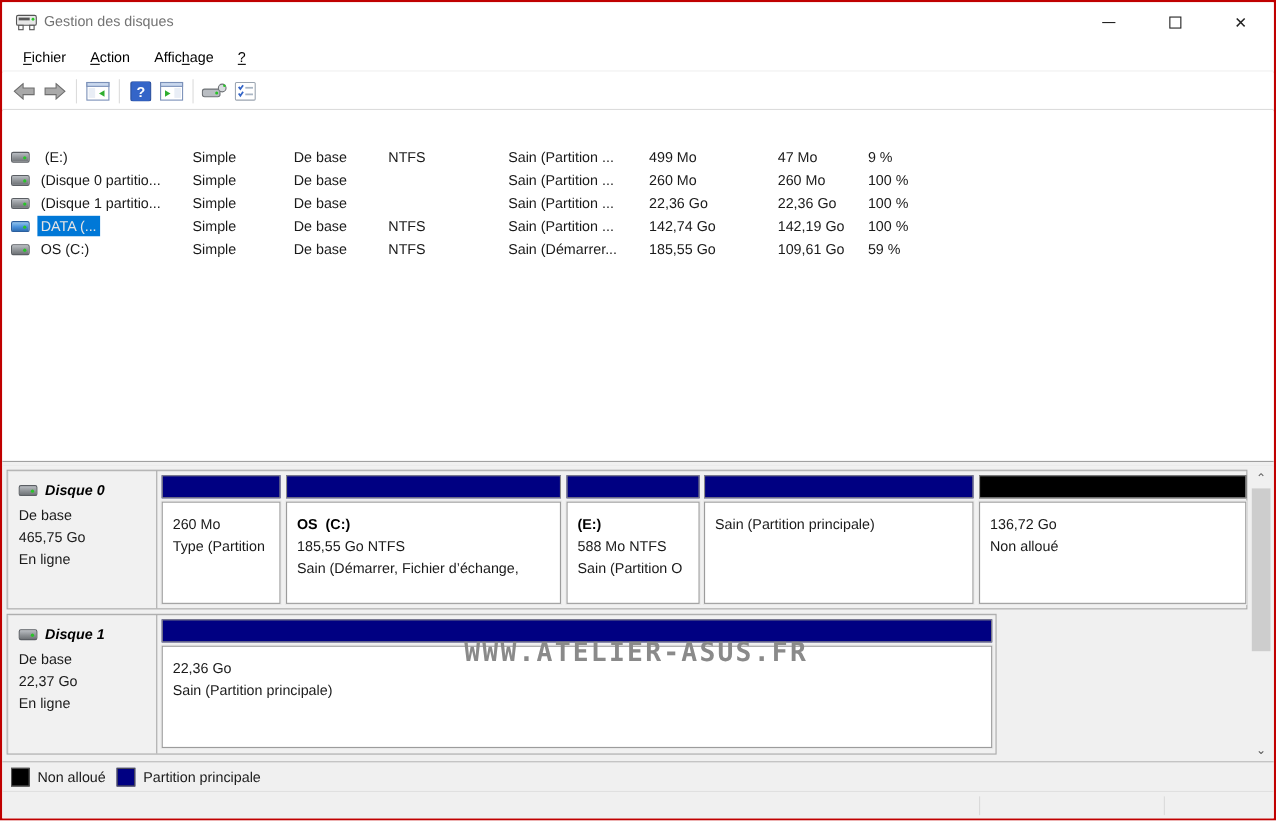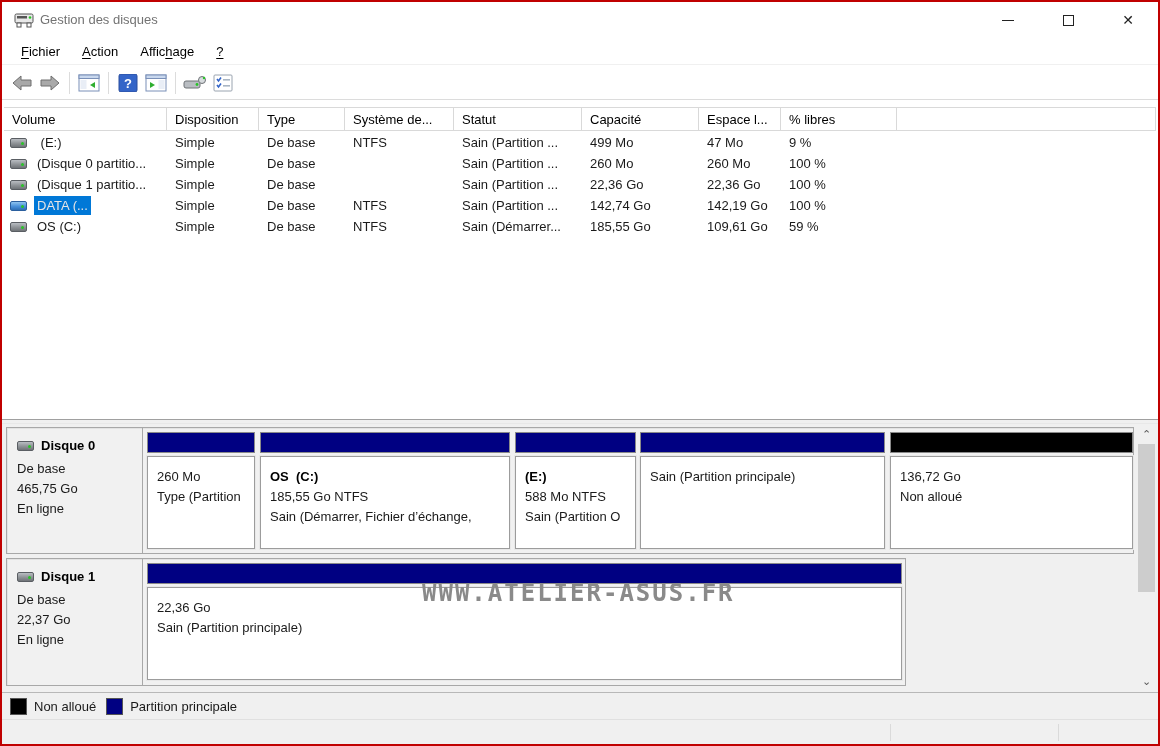--- a/index.html
+++ b/index.html
@@ -57,21 +57,21 @@
   .splitter { position:absolute; left:0; top:417px; width:1156px; height:5px; background:#f0f0f0;
               border-top:1px solid #a0a0a0; border-bottom:1px solid #e8e8e8; }
 
   
   .graph-area { position:absolute; left:0; top:422px; width:1156px; height:268px; background:var(--pane-bg); overflow:hidden; }
   .disk-row { position:absolute; background:#f1f1f1; border:1px solid #a8a8a8; box-shadow:1px 1px 0 #e3e3e3 inset; }
   .disk-row.d0 { left:4px; top:3px; width:1128px; height:127px; }
   .disk-row.d1 { left:4px; top:134px; width:900px; height:128px; }
   .disk-info { position:absolute; left:0; top:0; width:136px; height:100%;
                border-right:1px solid #a8a8a8; padding:10px 10px 0 10px; }
-  .disk-info .dtitle { display:flex; align-items:center; font-weight:bold; color:#000; margin-bottom:6px; }
+  .disk-info .dtitle { display:flex; align-items:center; font-weight:bold; color:#000; margin-bottom:6px;font-style:italic; }
   .disk-info .dline { line-height:20px; color:#1a1a1a; }
   .part { position:absolute; top:4px; height:119px; }
   .part-bar { height:21px; border:1px solid #8a8a8a; background:var(--partition-primary); }
   .part-bar.unalloc { background:var(--unallocated); }
   .part-body { position:absolute; left:0; right:0; top:24px; bottom:2px; background:#fff;
                border:1px solid #9c9c9c; box-shadow:0 0 0 1px #e8e8e8; padding:10px 0 0 9px; overflow:hidden; }
   .pline { line-height:20px; white-space:pre; }
   .pname { font-weight:bold; color:#000; }
 
   
@@ -179,31 +179,20 @@
         <rect x="1" y="1" width="18" height="16" rx="1" fill="#fff" stroke="#9aa4b0"></rect>
         <path d="M4 5 L5.5 7 L8 3.5" stroke="#3465c8" stroke-width="1.6" fill="none"></path>
         <rect x="10" y="5" width="7" height="1.6" fill="#aab6c4"></rect>
         <path d="M4 11 L5.5 13 L8 9.5" stroke="#3465c8" stroke-width="1.6" fill="none"></path>
         <rect x="10" y="11" width="7" height="1.6" fill="#aab6c4"></rect>
       </svg>
     </div>
   </div>
 
   <div class="list-area">
-    <div class="vl-header">
-      <div class="vl-hcell c0">Volume</div>
-      <div class="vl-hcell c1">Disposition</div>
-      <div class="vl-hcell c2">Type</div>
-      <div class="vl-hcell c3">Système de...</div>
-      <div class="vl-hcell c4">Statut</div>
-      <div class="vl-hcell c5">Capacité</div>
-      <div class="vl-hcell c6">Espace l...</div>
-      <div class="vl-hcell c7">% libres</div>
-      <div class="vl-hfill"></div>
-    </div>
     <div class="vl-rows">
       <div class="vl-row">
         <div class="vl-cell c0"><span class="disk-ico"></span><span class="vol-label"> (E:)</span></div>
         <div class="vl-cell c1">Simple</div>
         <div class="vl-cell c2">De base</div>
         <div class="vl-cell c3">NTFS</div>
         <div class="vl-cell c4">Sain (Partition ...</div>
         <div class="vl-cell c5">499 Mo</div>
         <div class="vl-cell c6">47 Mo</div>
         <div class="vl-cell c7">9 %</div>

